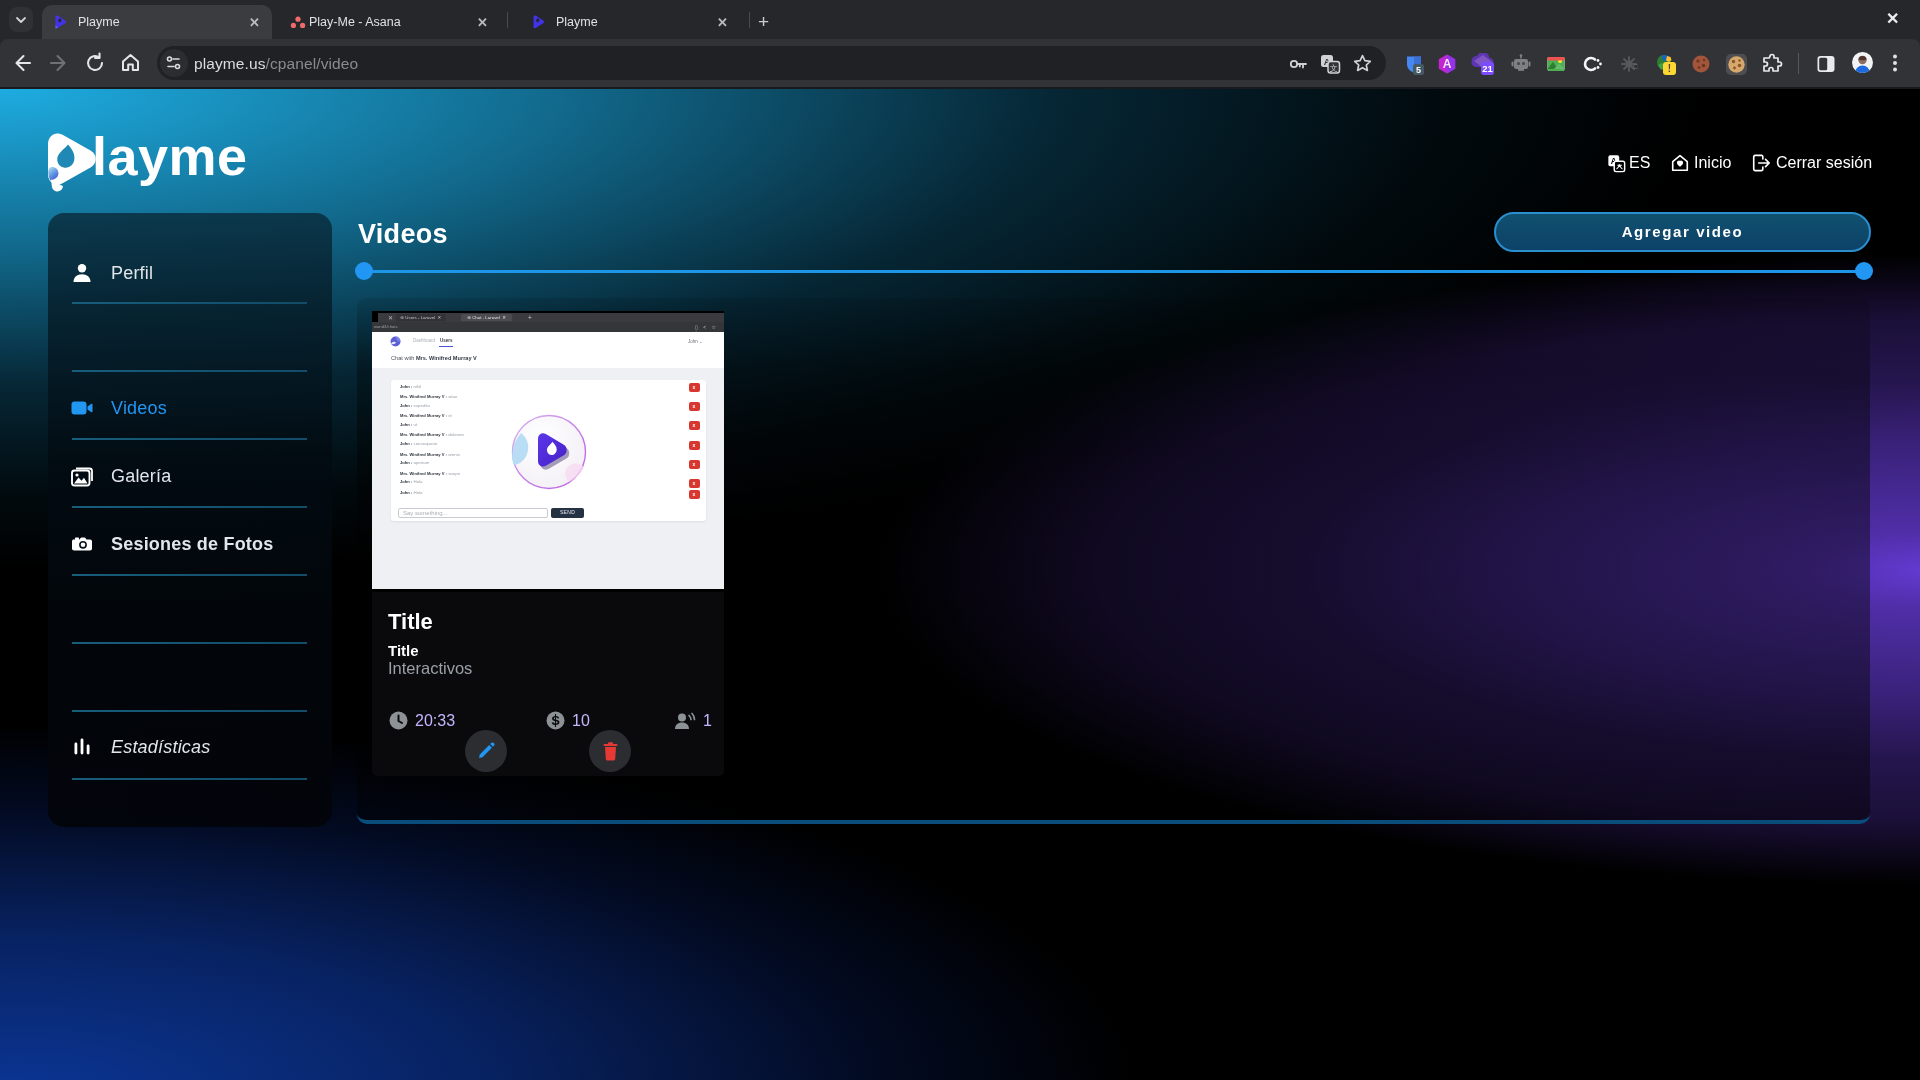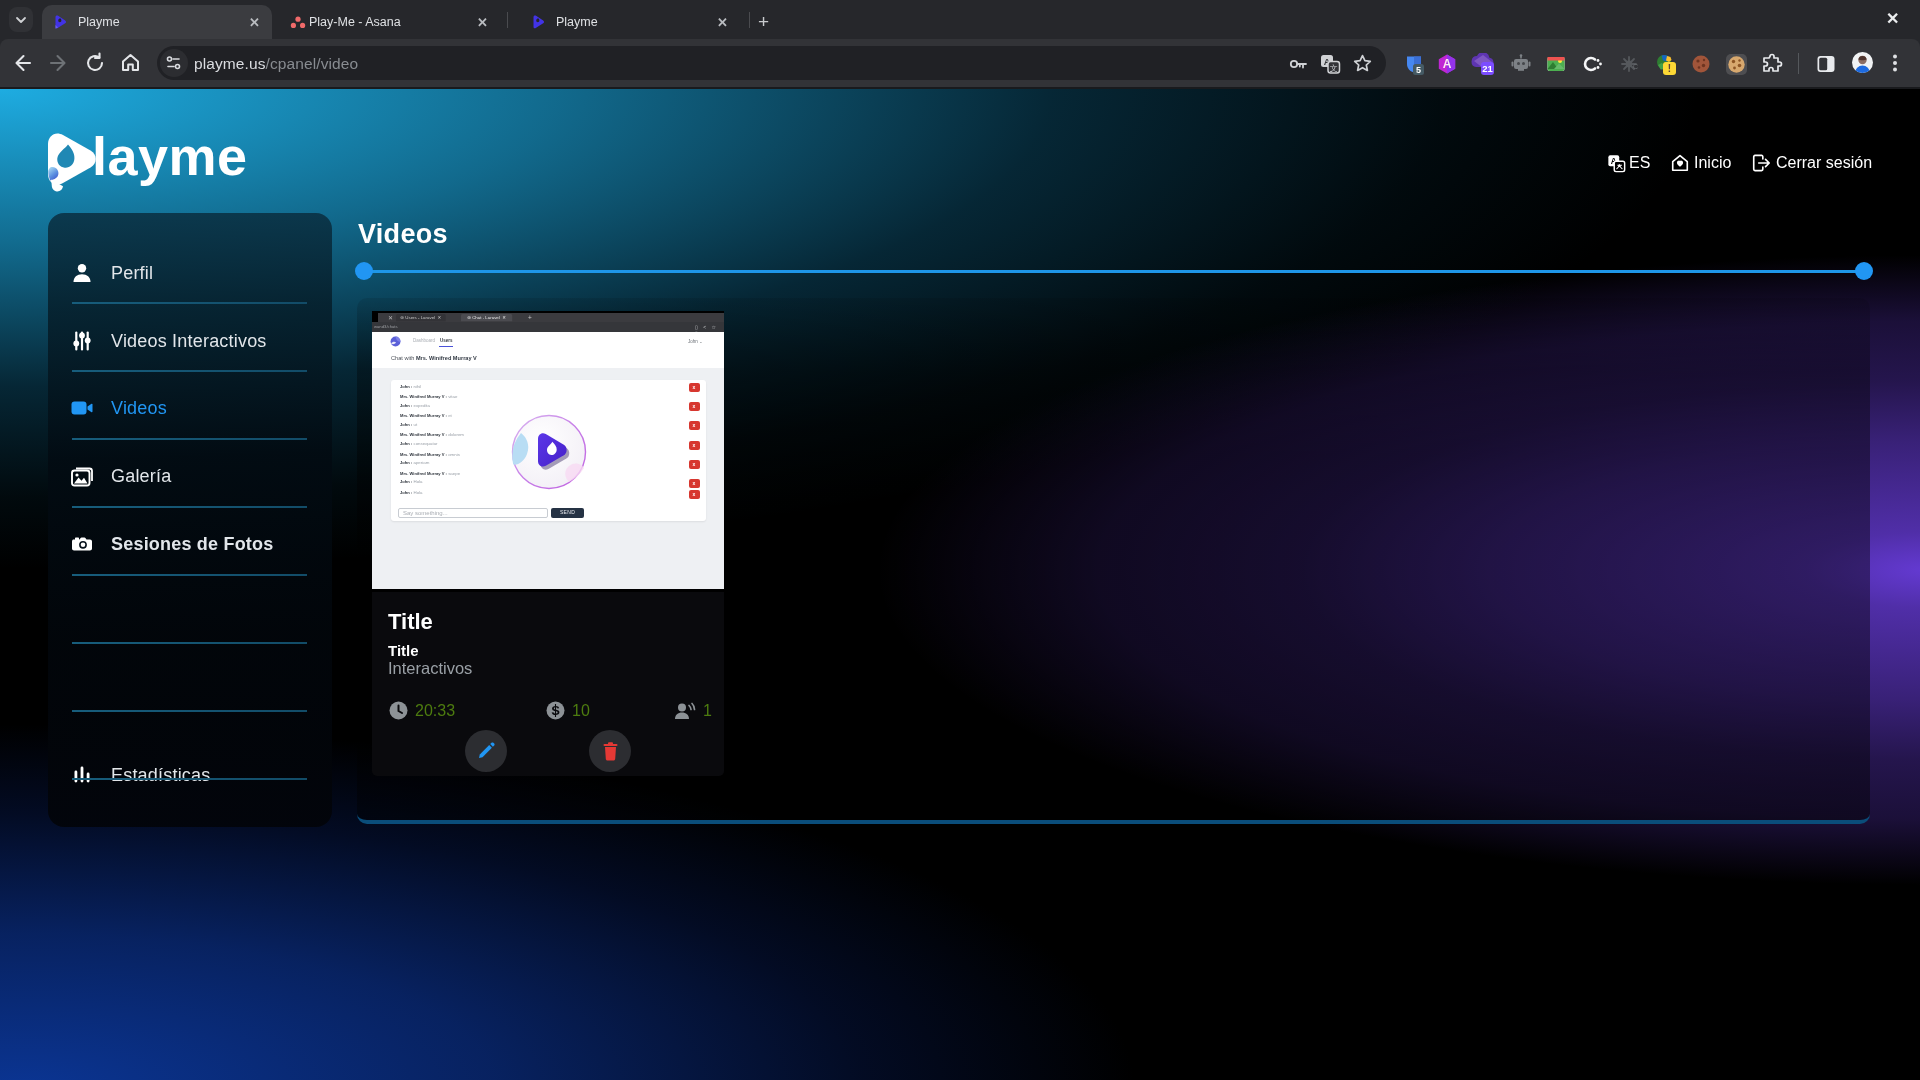--- a/index.html
+++ b/index.html
@@ -45,21 +45,21 @@
 #vtitle { position:absolute; left:358px; top:130px; font-size:27px; font-weight:bold; color:#fff; letter-spacing:0.3px; }
 #addbtn { position:absolute; left:1494px; top:123px; width:377px; height:40px; border-radius:20px;
   background:linear-gradient(180deg,#10506f 0%, #0d4268 100%); border:2px solid #2a8ecf;
   color:#fff; font-size:15px; font-weight:bold; letter-spacing:1.6px; text-align:center; line-height:36px; }
 #slider { position:absolute; left:364px; top:181px; width:1500px; height:3px; background:#1e96e8; }
 .thumbdot { position:absolute; top:173px; width:18px; height:18px; border-radius:50%; background:#2196f3; }
 
 #card { position:absolute; left:372px; top:222px; width:352px; height:465px; background:#0a0a0d; border-radius:5px; }
 #cthumb { position:absolute; left:0; top:0; width:352px; height:281px; background:#000; overflow:hidden; }
 .ct-big { position:absolute; left:16px; color:#fff; }
-#meta { position:absolute; left:16px; top:389px; width:320px; height:24px; color:#4d7c0f; font-size:16px; }
+#meta { position:absolute; left:16px; top:399px; width:320px; height:24px; color:#c4b5fd; font-size:16px; }
 .mgroup { position:absolute; top:0; display:flex; align-items:center; }
 .cbtn { position:absolute; top:419px; width:42px; height:42px; border-radius:50%; background:#2c2d31; display:flex; align-items:center; justify-content:center; }
 .chatline { left:28px; font-size:6px; color:#9aa0a8; transform:scale(0.73); transform-origin:left top; white-space:nowrap; }
 .chatline b { color:#2e343c; font-size:5.6px; }
 .xbtn { position:absolute; left:316.5px; width:11px; height:9px; background:#d7372f; border-radius:2px; color:#fff; font-size:5px; line-height:8px; text-align:center; font-weight:bold; }
 </style>
 </head>
 <body>
 <div id="chrome">
   <div id="tabstrip">
@@ -256,43 +256,33 @@
   </div>
   <div class="nav" style="left:1751px;">
     <svg width="20" height="20" viewBox="0 0 22 22" style="margin-right:5px;">
         <path d="M13 6.5 L13 4 C13 3.2 12.4 2.6 11.6 2.6 L4.4 2.6 C3.6 2.6 3 3.2 3 4 L3 18 C3 18.8 3.6 19.4 4.4 19.4 L11.6 19.4 C12.4 19.4 13 18.8 13 18 L13 15.5" fill="none" stroke="#fff" stroke-width="1.8" stroke-linecap="round"></path>
         <path d="M8.5 11 L19.5 11 M16 7 L20 11 L16 15" fill="none" stroke="#fff" stroke-width="1.8" stroke-linecap="round" stroke-linejoin="round"></path>
       </svg>
     <span>Cerrar sesión</span>
   </div>
   <div id="panel"></div>
   <div id="vtitle">Videos</div>
+  <div id="addbtn">Agregar video</div>
   <div id="slider"></div>
   <div class="thumbdot" style="left:355px;"></div>
   <div class="thumbdot" style="left:1855px;"></div>
   <div id="sidebar">
     <div class="mitem" style="top:26px;">
       <svg class="micon" viewBox="0 0 24 24">
           <circle cx="12" cy="7.2" r="4.2" fill="#fff"></circle>
           <path d="M3.5 21 C3.5 16 7 13.2 12 13.2 C17 13.2 20.5 16 20.5 21 Z" fill="#fff"></path>
         </svg>
       <div class="mtext">Perfil</div>
     </div>
     <div class="mdiv" style="top:89px;"></div>
-    <div class="mitem" style="top:94px;">
-      <svg class="micon" viewBox="0 0 24 24" fill="#fff">
-          <rect x="5.2" y="2.5" width="2.2" height="19" rx="1.1"></rect>
-          <rect x="10.9" y="2.5" width="2.2" height="19" rx="1.1"></rect>
-          <rect x="16.6" y="2.5" width="2.2" height="19" rx="1.1"></rect>
-          <circle cx="6.3" cy="14.5" r="2.9"></circle>
-          <circle cx="12" cy="6.5" r="2.9"></circle>
-          <circle cx="17.7" cy="11.5" r="2.9"></circle>
-        </svg>
-      <div class="mtext">Videos Interactivos</div>
-    </div>
     <div class="mdiv" style="top:157px;"></div>
     <div class="mitem" style="top:161px;">
       <svg class="micon" viewBox="0 0 24 24">
           <rect x="1.5" y="5.5" width="15" height="13" rx="3" fill="#2196f3"></rect>
           <path d="M17.5 10.5 L21.5 7.8 C22 7.5 22.5 7.8 22.5 8.4 L22.5 15.6 C22.5 16.2 22 16.5 21.5 16.2 L17.5 13.5 Z" fill="#2196f3"></path>
         </svg>
       <div class="mtext" style="color:#2196f3;">Videos</div>
     </div>
     <div class="mdiv" style="top:225px;"></div>
     <div class="mitem" style="top:229px;">
@@ -309,21 +299,21 @@
       <svg class="micon" viewBox="0 0 24 24">
           <path d="M3 7.5 L5 7.5 L5 6.2 C5 5.8 5.3 5.5 5.7 5.5 L8.3 5.5 C8.7 5.5 9 5.8 9 6.2 L9 7.5 L9.5 7.5 L10.6 6 C10.8 5.7 11.1 5.5 11.5 5.5 L14.5 5.5 C14.9 5.5 15.2 5.7 15.4 6 L16.5 7.5 L20 7.5 C21.1 7.5 22 8.4 22 9.5 L22 16.5 C22 17.6 21.1 18.5 20 18.5 L4 18.5 C2.9 18.5 2 17.6 2 16.5 L2 9.5 C2 8.4 2.9 7.5 3 7.5 Z" fill="#fff"></path>
           <circle cx="13" cy="12.8" r="3.9" fill="#07121c"></circle>
           <circle cx="13" cy="12.8" r="2.3" fill="#fff"></circle>
         </svg>
       <div class="mtext">Sesiones de Fotos</div>
     </div>
     <div class="mdiv" style="top:361px;"></div>
     <div class="mdiv" style="top:429px;"></div>
     <div class="mdiv" style="top:497px;"></div>
-    <div class="mitem" style="top:528px;">
+    <div class="mitem" style="top:500px;font-style:italic;">
       <svg class="micon" viewBox="0 0 24 24" fill="#fff">
           <rect x="4.5" y="7.5" width="2.8" height="12" rx="1.4"></rect>
           <rect x="10.6" y="3.5" width="2.8" height="16" rx="1.4"></rect>
           <rect x="16.7" y="9.5" width="2.8" height="10" rx="1.4"></rect>
         </svg>
       <div class="mtext">Estadísticas</div>
     </div>
     <div class="mdiv" style="top:565px;"></div>
   </div>
   <div id="card">

